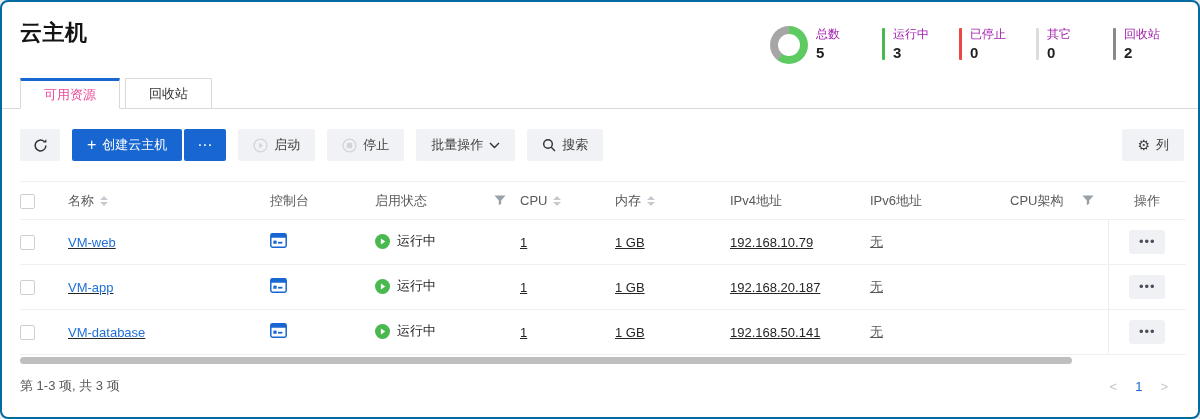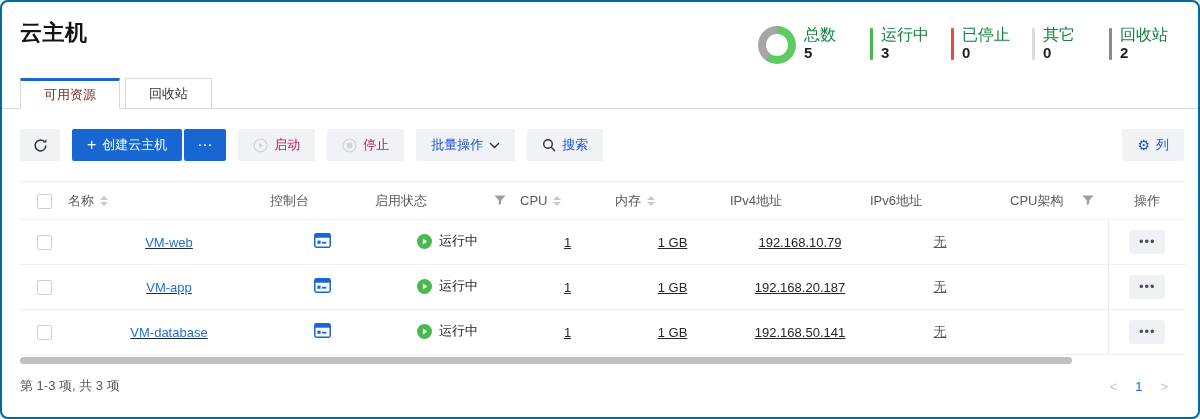--- a/index.html
+++ b/index.html
@@ -13,50 +13,50 @@
   .header { display: flex; justify-content: space-between; padding: 16px 30px 0 18px; }
   .page-title { font-size: 22px; font-weight: 700; color: #141414; letter-spacing: .5px; }
   .page-desc { margin-top: 7px; font-size: 12px; color: #8c8c8c; }
   .page-desc a { color: #1766d2; text-decoration: none; cursor: pointer; }
   .stats { display: flex; align-items: flex-start; gap: 22px; padding-top: 8px; }
   .stat { display: flex; gap: 8px; }
   .donut { width: 38px; height: 38px; border-radius: 50%; position: relative; background: #eee; }
   .donut::after { content: ""; position: absolute; inset: 8px; background: #fff; border-radius: 50%; }
   .stat-bar { width: 3px; height: 32px; border-radius: 1px; background: #ccc; margin-top: 2px; }
   .stat-text { display: flex; flex-direction: column; min-width: 44px; }
-  .stat-label { font-size: 16px; color: #15803d; line-height: 17px; }
+  .stat-label { font-size: 12px; color: #a21caf; line-height: 17px; }
   .stat-value { font-size: 15px; font-weight: 700; color: #1f1f1f; line-height: 19px; }
   
   .tabs { display: flex; gap: 5px; padding: 0 18px; margin-top: 14px; border-bottom: 1px solid #d9d9d9; }
   .tab {
     height: 31px; padding: 0 23px; display: flex; align-items: center; cursor: pointer;
     border: 1px solid #d9d9d9; border-bottom: 1px solid #d9d9d9; margin-bottom: -1px;
     background: #fff; color: #333; border-top-width: 1px; border-radius: 1px 1px 0 0;
   }
-  .tab.active { border-top: 3px solid #1766d2; border-bottom-color: #fff; color: #7f1d1d; }
+  .tab.active { border-top: 3px solid #1766d2; border-bottom-color: #fff; color: #ec4899; }
   
   .toolbar { display: flex; align-items: center; gap: 12px; padding: 20px 14px 0 18px; }
   .btn {
     display: inline-flex; align-items: center; justify-content: center; gap: 6px;
     height: 32px; padding: 0 15px; border: none; border-radius: 2px;
-    background: #f0f2f5; color: #1d4ed8; font-size: 13px; font-family: inherit; cursor: pointer; white-space: nowrap;
+    background: #f0f2f5; color: #404040; font-size: 13px; font-family: inherit; cursor: pointer; white-space: nowrap;
   }
   .btn.icon-only { width: 40px; padding: 0; }
   .btn.primary { background: #1766d2; color: #fff; }
   .btn.primary.more { width: 42px; padding: 0; font-size: 15px; letter-spacing: 1px; }
-  .btn:disabled { color: #be185d; cursor: default; }
+  .btn:disabled { color: #404040; cursor: default; }
   .btn:disabled svg { opacity: .55; }
   .btn-group { display: inline-flex; gap: 2px; }
   .toolbar-right { margin-left: auto; display: inline-flex; gap: 10px; }
   .gear-glyph { font-size: 14px; line-height: 1; }
   .plus-glyph { font-size: 16px; font-weight: 400; line-height: 1; margin-top: -1px; }
   
   .table-wrap { padding: 20px 14px 0 18px; }
   table { border-collapse: collapse; table-layout: fixed; width: 1166px; }
-  th, td { text-align: center; overflow: hidden; white-space: nowrap; }
+  th, td { text-align: left; overflow: hidden; white-space: nowrap; }
   thead th {
     height: 38px; font-weight: 400; color: #595959; font-size: 13px;
     border-top: 1px solid #f0f0f0; border-bottom: 1px solid #f0f0f0;
   }
   tbody td { height: 45px; border-bottom: 1px solid #f0f0f0; font-size: 13px; color: #262626; text-decoration: underline; }
   td.op-cell, th.op-col { text-align: center; }
   td.op-cell { border-left: 1px solid #ececec; }
   .th-flex { display: flex; align-items: center; gap: 6px; padding-right: 14px; }
   .th-flex .funnel { margin-left: auto; }
   a.row-link { color: #1f6fd8; text-decoration: none; cursor: pointer; }

